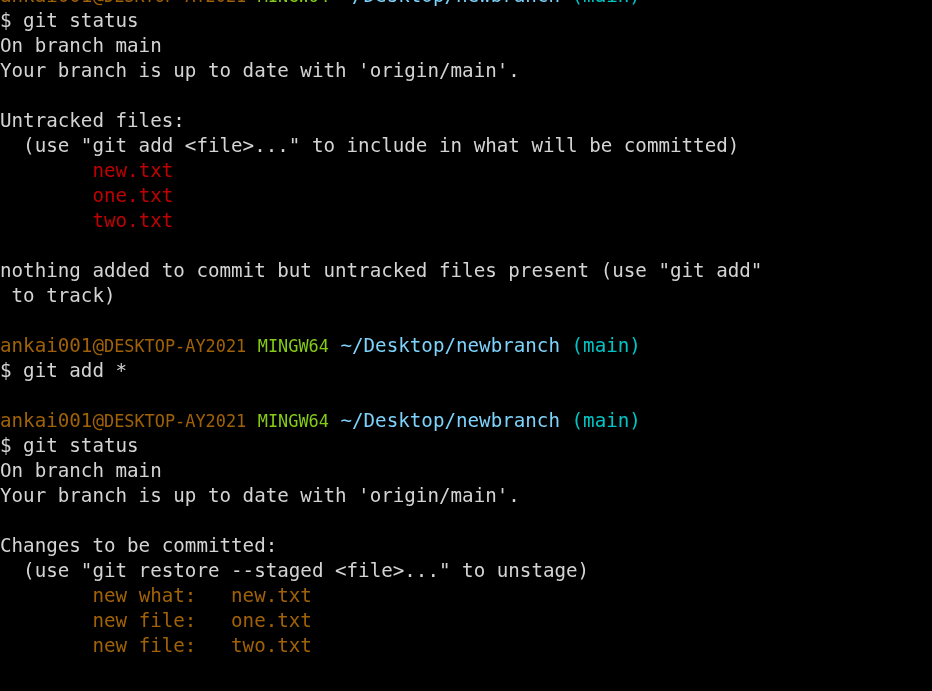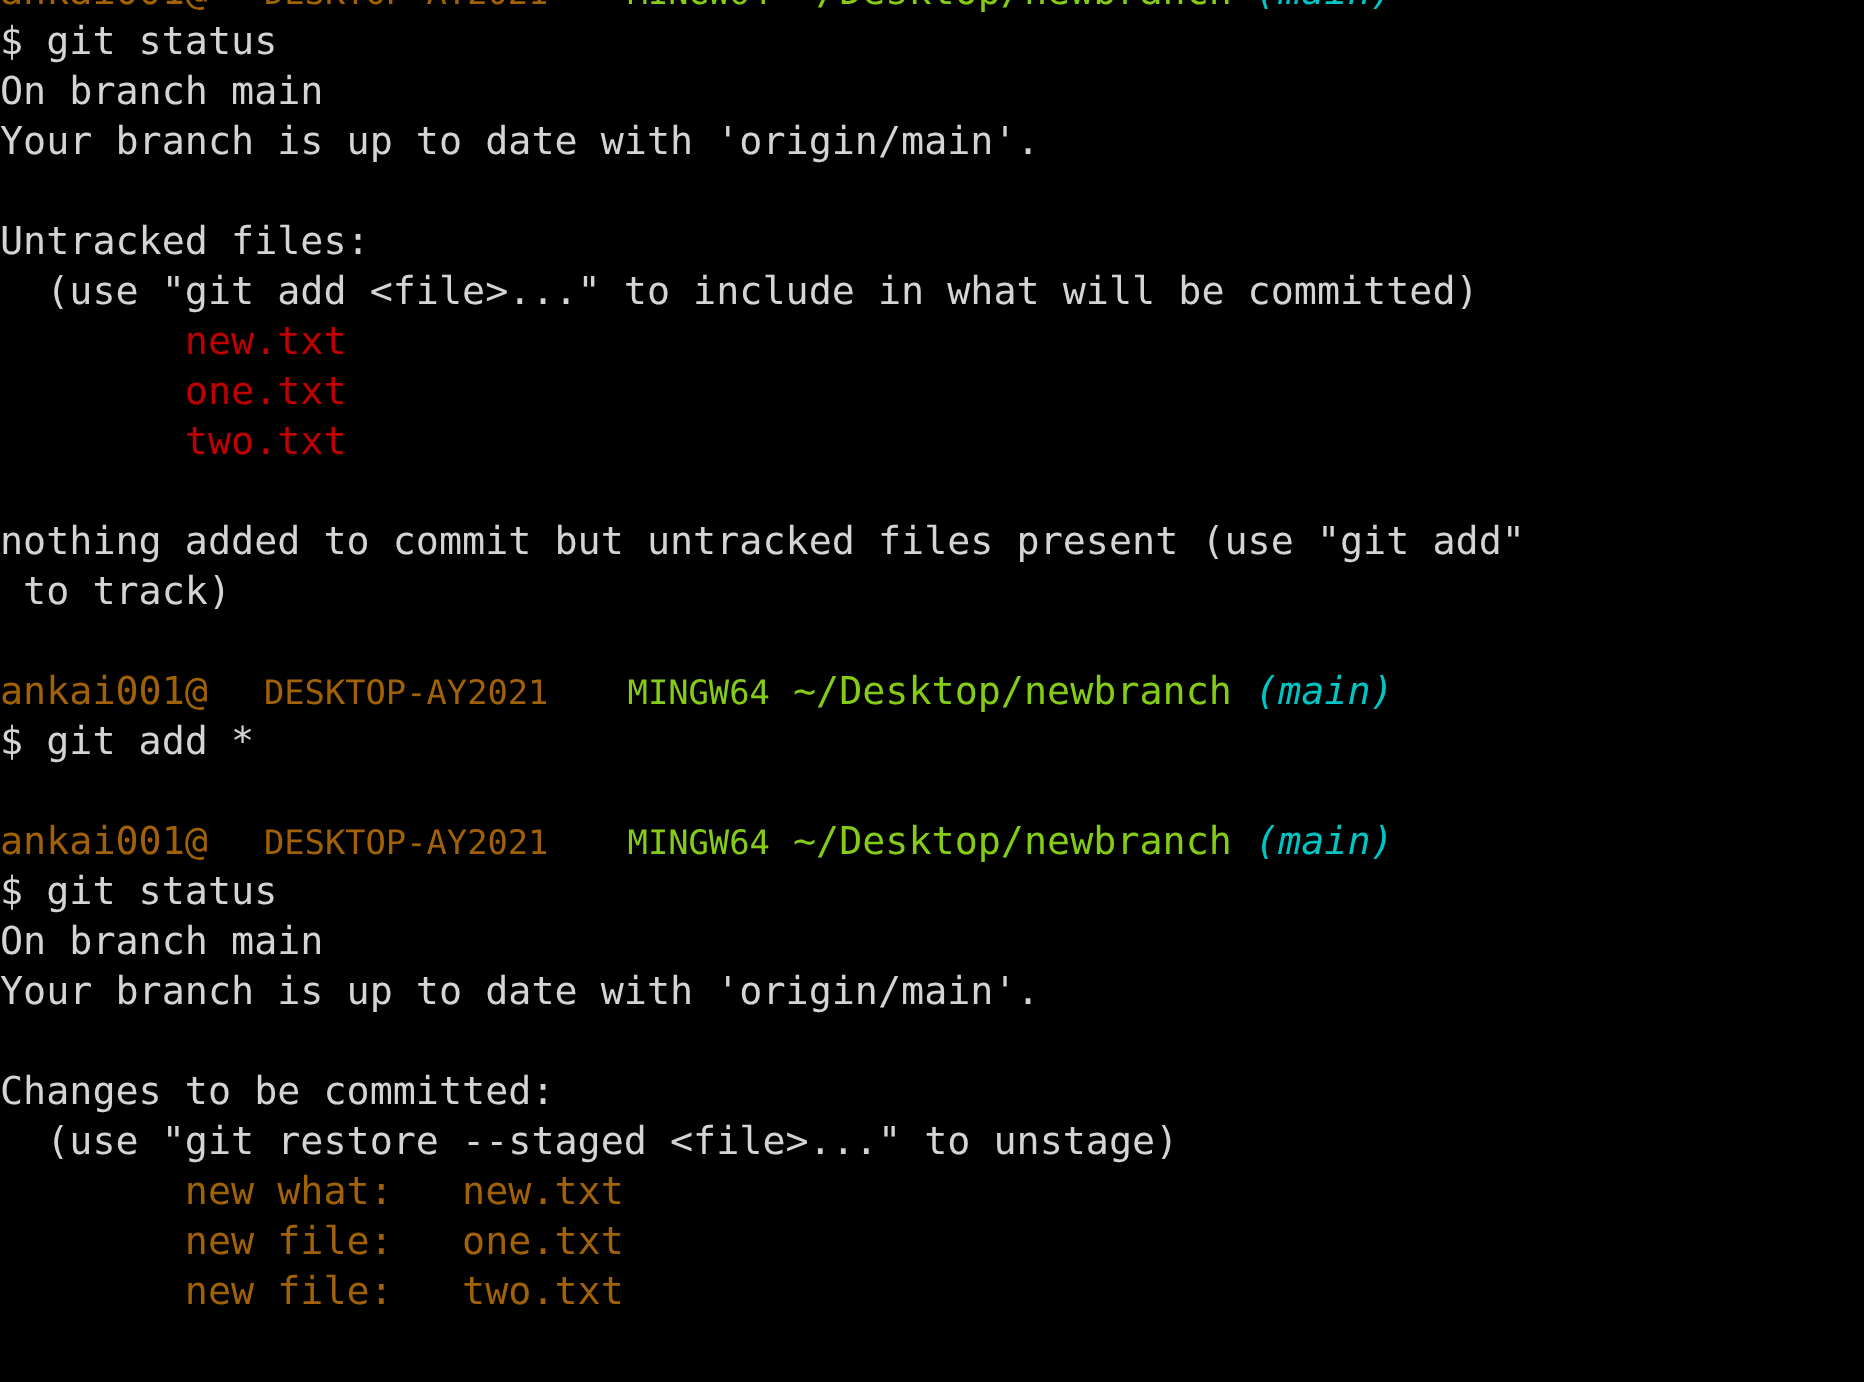--- a/index.html
+++ b/index.html
@@ -41,25 +41,25 @@
     font-variant-ligatures: none;
     tab-size: 8;
   }
   .line.blank {
     height: 25px;
   }
   
   .c-default { color: #d4d4d4; }
   .c-green   { color: #a16207; }
   .c-magenta { color: #84cc16; }
-  .c-yellow  { color: #84cc16; }
-  .c-cyan    { color: #00c5c5; font-style: italic; }
+  .c-yellow  { color: #7dd3fc; }
+  .c-cyan    { color: #00c5c5; }
   .c-red     { color: #c00000; }
   .seg { white-space: pre; }
-  .smallcaps { font-size: 0.88em; padding-left: 28px; }
+  .smallcaps { font-size: 0.88em; }
 </style>
 </head>
 <body>
 
 <div id="terminal">
   <div id="buffer">
       <div class="line"><span class="seg c-green">ankai001@</span><span class="seg c-green smallcaps">DESKTOP-AY2021</span><span class="seg c-default"> </span><span class="seg c-magenta smallcaps">MINGW64</span><span class="seg c-default"> </span><span class="seg c-yellow">~/Desktop/newbranch</span><span class="seg c-default"> </span><span class="seg c-cyan">(main)</span></div>
       <div class="line"><span class="seg c-default">$ git status</span></div>
       <div class="line"><span class="seg c-default">On branch main</span></div>
       <div class="line"><span class="seg c-default">Your branch is up to date with 'origin/main'.</span></div>

